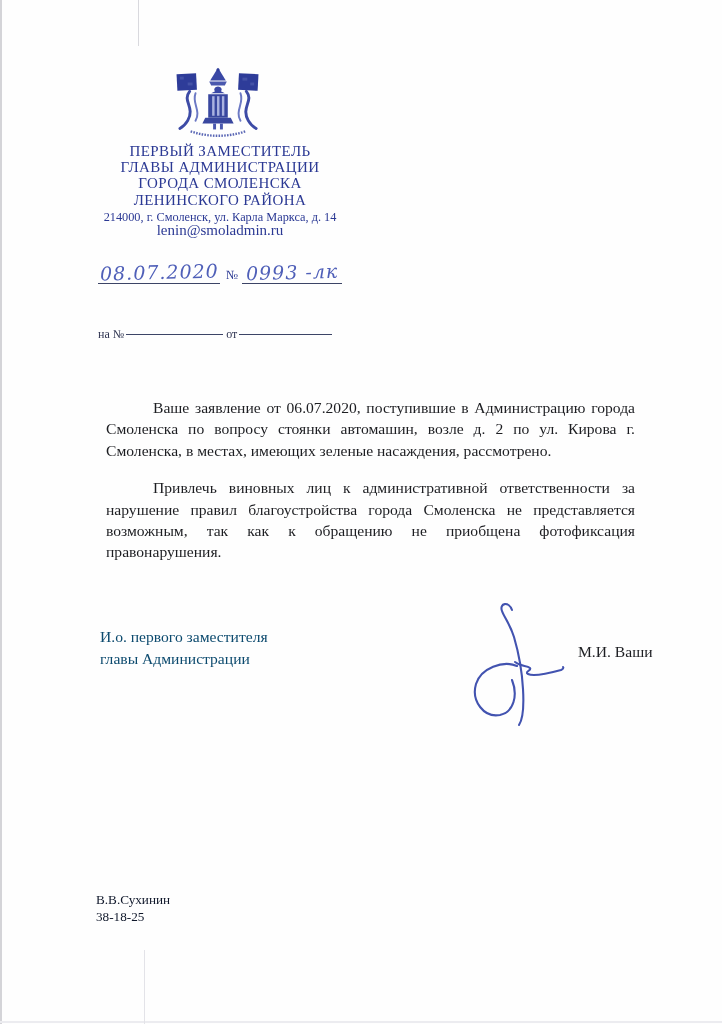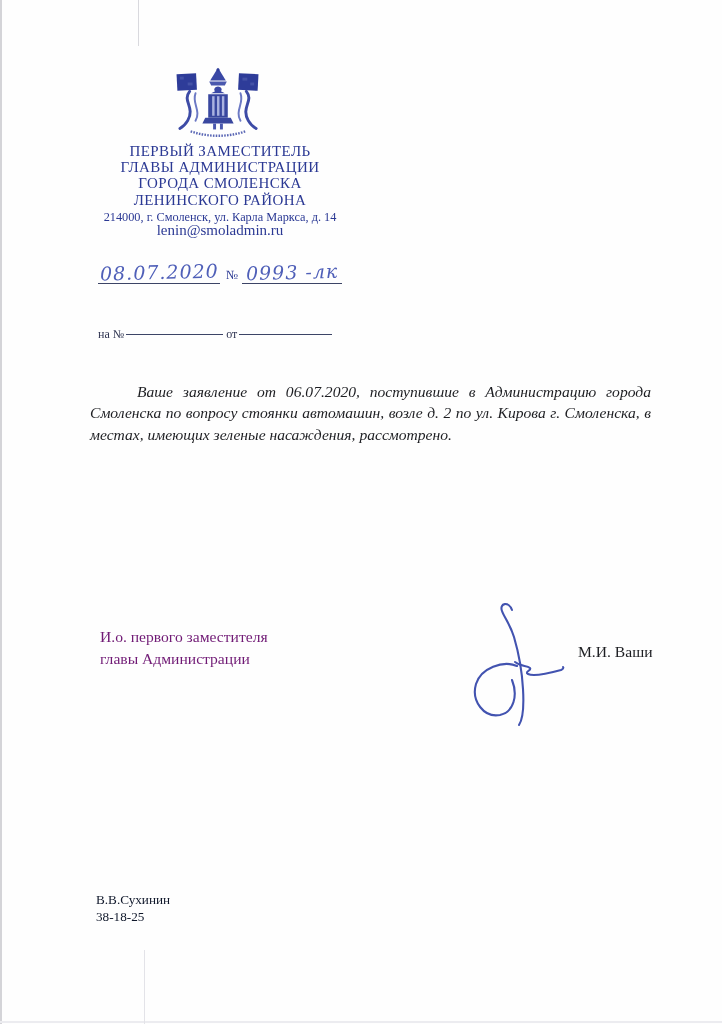--- a/index.html
+++ b/index.html
@@ -52,26 +52,26 @@
   .na-u1{width:97px;border-bottom:1px solid #3c4466;}
   .ot-label{padding:0 2px 0 3px;}
   .na-u2{width:93px;border-bottom:1px solid #3c4466;}
 
   
   .body-text{
     position:absolute;left:90px;top:381px;width:561px;
     font-size:15.6px;line-height:21.4px;text-align:justify;
     color:#1d1e22;
   }
-  .body-text p{margin:0;text-indent:47px;font-style:italic;}
+  .body-text p{margin:16px;text-indent:47px;}
 
   
   .sign-block{
     position:absolute;left:100px;top:626px;width:260px;
-    font-size:15.6px;line-height:21.5px;color:#701a75;font-family:Liberation Serif, serif;
+    font-size:15.6px;line-height:21.5px;color:#0c4a6e;font-family:Liberation Serif, serif;
   }
   .sign-name{
     position:absolute;left:578px;top:643px;
     font-size:15.6px;color:#1d1e22;white-space:nowrap;
   }
   .signature-svg{position:absolute;left:460px;top:596px;width:115px;height:134px;}
 
   
   .footer{
     position:absolute;left:96px;top:891px;
@@ -143,20 +143,21 @@
 
   <div class="naline">
     <span class="na-label">на №</span>
     <span class="na-u1"></span>
     <span class="ot-label">от</span>
     <span class="na-u2"></span>
   </div>
 
   <div class="body-text">
     <p>Ваше заявление от 06.07.2020,  поступившие в Администрацию города Смоленска по вопросу стоянки автомашин, возле д. 2 по ул. Кирова г. Смоленска, в местах, имеющих зеленые насаждения, рассмотрено.</p>
+    <p>Привлечь виновных лиц к административной ответственности за нарушение правил благоустройства города Смоленска не представляется возможным, так как к обращению не приобщена фотофиксация правонарушения.</p>
   </div>
 
   <div class="sign-block">
     <div>И.о. первого заместителя</div>
     <div>главы Администрации</div>
   </div>
 
   <svg class="signature-svg" viewBox="0 0 115 134">
     <path d="M52,14 c-3,-9 -13,-7 -10,1 c2,6 8,13 12,26 c5,17 8,34 9,52 c1,17 0,30 -4,36" fill="none" stroke="#4253b0" stroke-width="2.1" stroke-linecap="round"></path>
     <path d="M57,70 c-14,-6 -36,2 -41,18 c-5,17 8,34 24,31 c14,-3 18,-20 12,-35" fill="none" stroke="#4253b0" stroke-width="2.1" stroke-linecap="round"></path>

